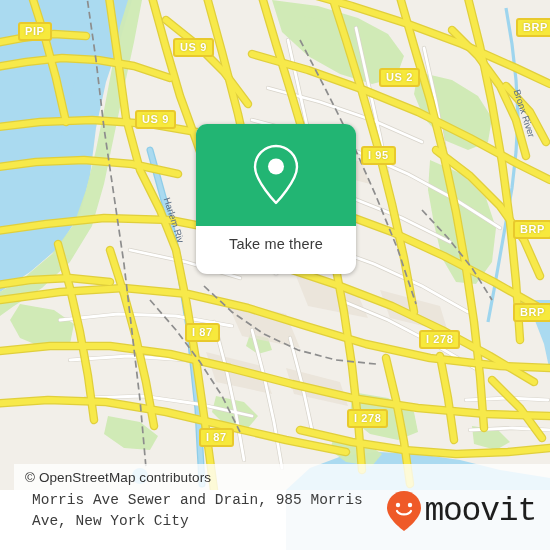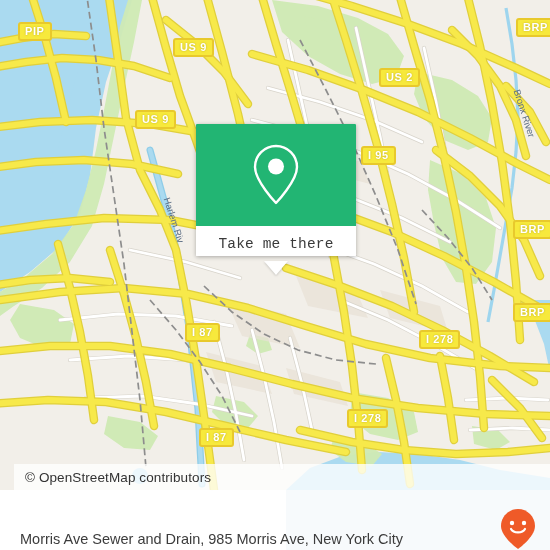--- a/index.html
+++ b/index.html
@@ -49,26 +49,25 @@
     letter-spacing: 0.1px;
     white-space: nowrap;
   }
 
   
   #popup-card {
     position: absolute;
     left: 196px;
     top: 124px;
     width: 160px;
-    height: 132px;
+    height: 150px;
     box-shadow: 0 1px 4px rgba(0,0,0,0.30);
-    border-radius: 1px;
+    border-radius: 11px;
     overflow: hidden;
     background: #ffffff;
-    font-family: Liberation Mono, monospace;
   }
   #popup-hero {
     width: 100%;
     height: 102px;
     background: #22b573;
     display: flex;
     align-items: center;
     justify-content: center;
   }
   #popup-pin-icon { display: block; }
@@ -132,24 +131,25 @@
   #footer-watermark {
     position: absolute;
     left: 0; top: -490px;
     opacity: 0.16;
     pointer-events: none;
   }
   #footer-inner {
     position: relative;
     height: 100%;
     display: flex;
-    align-items: flex-end;
+    align-items: flex-start;
     justify-content: space-between;
-    padding: 0 14px 0 20px;
+    padding: 0 14px 0 32px;
     box-sizing: border-box;
+    font-family: Liberation Mono, monospace;
   }
   #footer-title {
     font-size: 14.5px;
     line-height: 21px;
     color: #3c3c3c;
     max-width: 392px;
   }
   #brand-logo {
     display: flex;
     align-items: center;
@@ -333,17 +333,18 @@
     <div id="footer-inner">
       <div id="footer-title">Morris Ave Sewer and Drain, 985 Morris Ave, New York City</div>
 
       <div id="brand-logo">
         <svg width="36" height="42" viewBox="0 0 36 42">
           <path d="M18 1 C8.6 1 1 8.6 1 18 C1 29 18 41 18 41 C18 41 35 29 35 18 C35 8.6 27.4 1 18 1 Z" fill="#ef5a28"></path>
           <circle cx="12" cy="15" r="2.2" fill="#ffffff"></circle>
           <circle cx="24" cy="15" r="2.2" fill="#ffffff"></circle>
           <path d="M11 21 C13.5 25.5 22.5 25.5 25 21" fill="none" stroke="#ffffff" stroke-width="2.2" stroke-linecap="round"></path>
         </svg>
+        <span id="brand-wordmark">moovit</span>
       </div>
     </div>
   </div>
 
 </div>
 
 </body></html>

